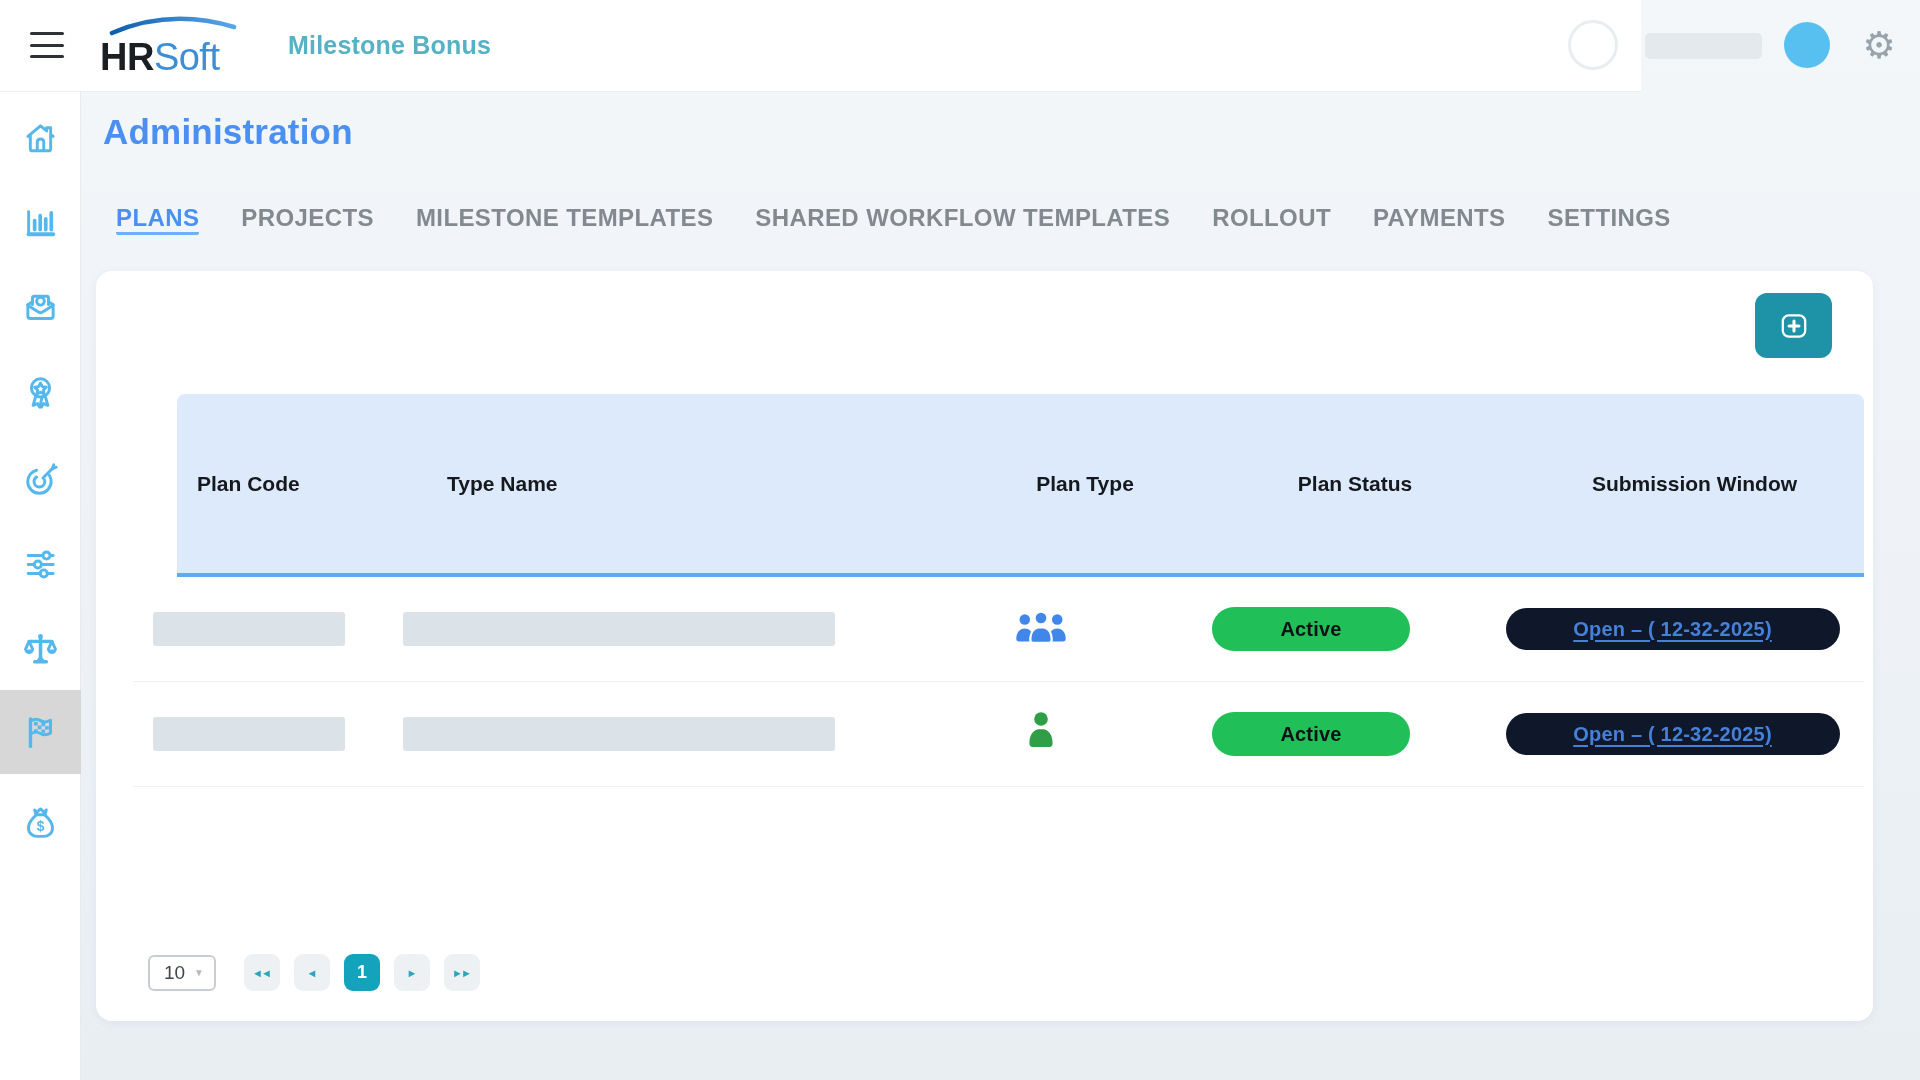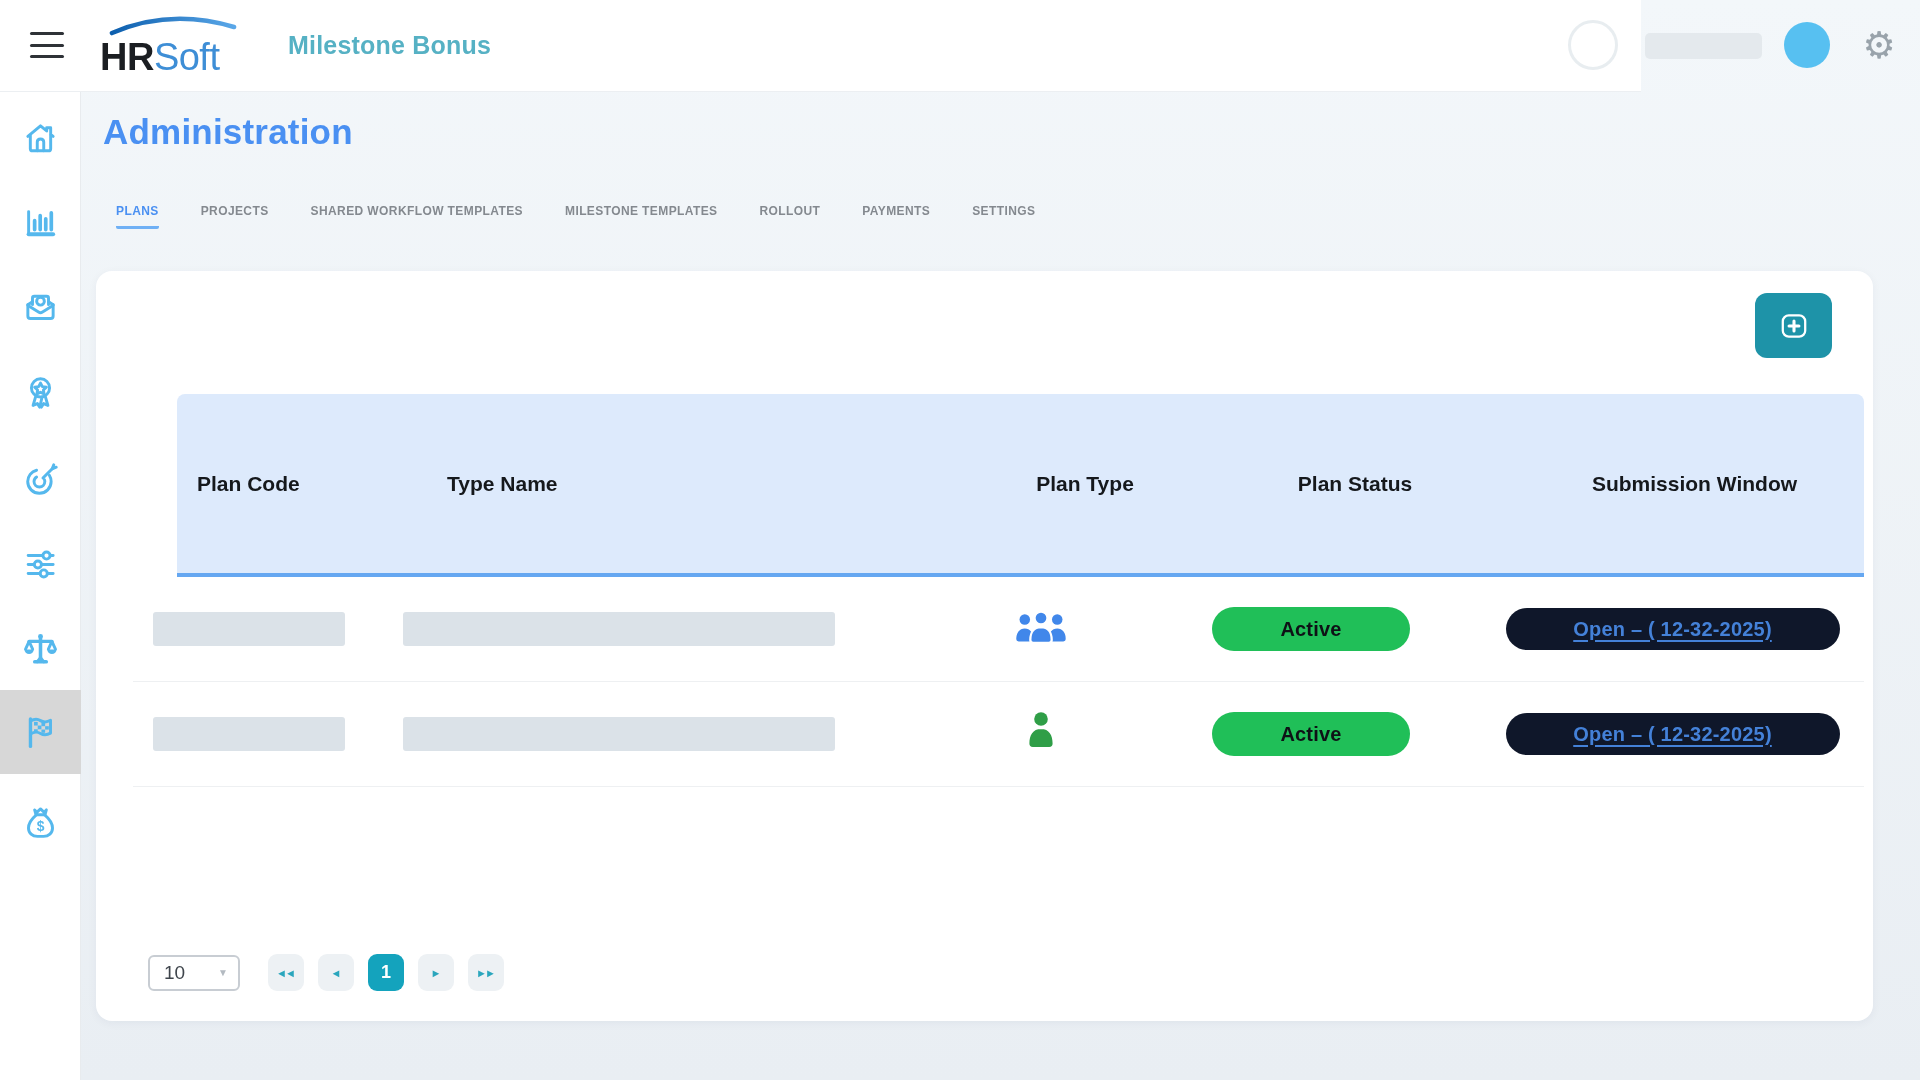--- a/index.html
+++ b/index.html
@@ -27,21 +27,21 @@
   .side-item { position:absolute; left:0; width:81px; height:84px; display:flex; align-items:center; justify-content:center; cursor:pointer; }
   .side-item.active { background:#d7d7d7; }
   .side-item svg { width:37px; height:37px; }
   .sicon { stroke:#55b8ed; stroke-width:1.9; fill:none; stroke-linecap:round; stroke-linejoin:round; }
   .sicon-fill { fill:#55b8ed; stroke:none; }
 
   
   .main { position:absolute; left:81px; top:82px; width:1839px; height:989px; }
   .page-title { position:absolute; left:22px; top:30px; font-size:35px; font-weight:700; color:#4a90f2; letter-spacing:0.2px; }
   .tabs { position:absolute; left:35px; top:122px; display:flex; gap:42px; align-items:flex-end; }
-  .tab { font-size:12px; font-weight:700; color:#84898f; letter-spacing:0.4px; padding-bottom:8px; border-bottom:3.5px solid transparent; border-radius:2px; cursor:pointer; white-space:nowrap; }
+  .tab { font-size:24px; font-weight:700; color:#84898f; letter-spacing:0.4px; border-bottom:3.5px solid transparent; border-radius:2px; cursor:pointer; white-space:nowrap; }
   .tab.active { color:#4a90f2; border-bottom-color:#6fb0f5; }
 
   
   .card { position:absolute; left:15px; top:189px; width:1777px; height:750px; background:#ffffff; border-radius:16px; box-shadow:0 2px 10px rgba(20,40,70,0.05); }
   .add-btn { position:absolute; left:1659px; top:22px; width:77px; height:65px; background:#1e93a8; border:none; border-radius:12px; display:flex; align-items:center; justify-content:center; cursor:pointer; }
 
   
   .table { position:absolute; left:37px; top:123px; width:1731px; }
   .thead { display:grid; grid-template-columns:270px 538px 200px 340px 1fr; align-items:center; height:183px; background:#ddeafc; border-radius:8px 8px 0 0; border-bottom:4px solid #65a7f1;margin-left:44px; }
   .th { font-size:21px; font-weight:700; color:#15181c; }
@@ -52,21 +52,21 @@
   .cell.center { justify-content:center; }
   .ph-bar { height:34px; border-radius:3px; background:#dbe2e8; }
   .ph-code { width:192px; margin-left:20px; }
   .ph-name { width:432px; }
   .badge-active { min-width:198px; height:44px; border-radius:22px; background:#20bf58; color:#0e1116; font-size:20px; font-weight:700; display:flex; align-items:center; justify-content:center; letter-spacing:0.2px; }
   .pill-open { min-width:334px; height:42px; border-radius:21px; background:#0f172a; display:flex; align-items:center; justify-content:center; }
   .pill-open a { color:#4481d8; font-size:20px; font-weight:700; text-decoration:underline; text-underline-offset:4px; letter-spacing:0.2px; cursor:pointer; }
 
   
   .pagination { position:absolute; left:52px; top:683px; display:flex; align-items:center; }
-  .page-size { width:92px; height:36px; border:2px solid #c8cdd3; border-radius:6px; background:#fff; display:flex; align-items:center; justify-content:space-between; padding:0 10px 0 14px; cursor:pointer; }
+  .page-size { width:68px; height:36px; border:2px solid #c8cdd3; border-radius:6px; background:#fff; display:flex; align-items:center; justify-content:space-between; padding:0 10px 0 14px; cursor:pointer; }
   .page-size .val { font-size:19px; color:#3f454c; }
   .page-size .caret { font-size:10px; color:#b3bac1; }
   .pg-btns { display:flex; gap:14px; margin-left:28px; }
   .pg-btn { width:36px; height:37px; border:none; border-radius:9px; background:#edf1f4; color:#2aa6bd; font-size:11px; font-weight:700; display:flex; align-items:center; justify-content:center; cursor:pointer; letter-spacing:-2px; padding-right:2px; }
   .pg-btn.current { background:#14a3bd; color:#ffffff; font-size:18px; letter-spacing:0; padding:0; font-family:"Liberation Sans", sans-serif; }
 </style>
 </head>
 <body>
 
 <div class="canvas">
@@ -193,22 +193,22 @@
       </svg>
     </div>
   </aside>
 
   <main class="main">
     <h1 class="page-title">Administration</h1>
 
     <nav class="tabs">
       <div class="tab active">PLANS</div>
       <div class="tab">PROJECTS</div>
+      <div class="tab">MILESTONE TEMPLATES</div>
       <div class="tab">SHARED WORKFLOW TEMPLATES</div>
-      <div class="tab">MILESTONE TEMPLATES</div>
       <div class="tab">ROLLOUT</div>
       <div class="tab">PAYMENTS</div>
       <div class="tab">SETTINGS</div>
     </nav>
 
     <section class="card">
 
       <button class="add-btn">
         <svg width="36" height="32" viewBox="0 0 24 24">
           <rect x="3.6" y="4" width="16.8" height="16" rx="4.5" fill="none" stroke="#ffffff" stroke-width="1.7"></rect>

